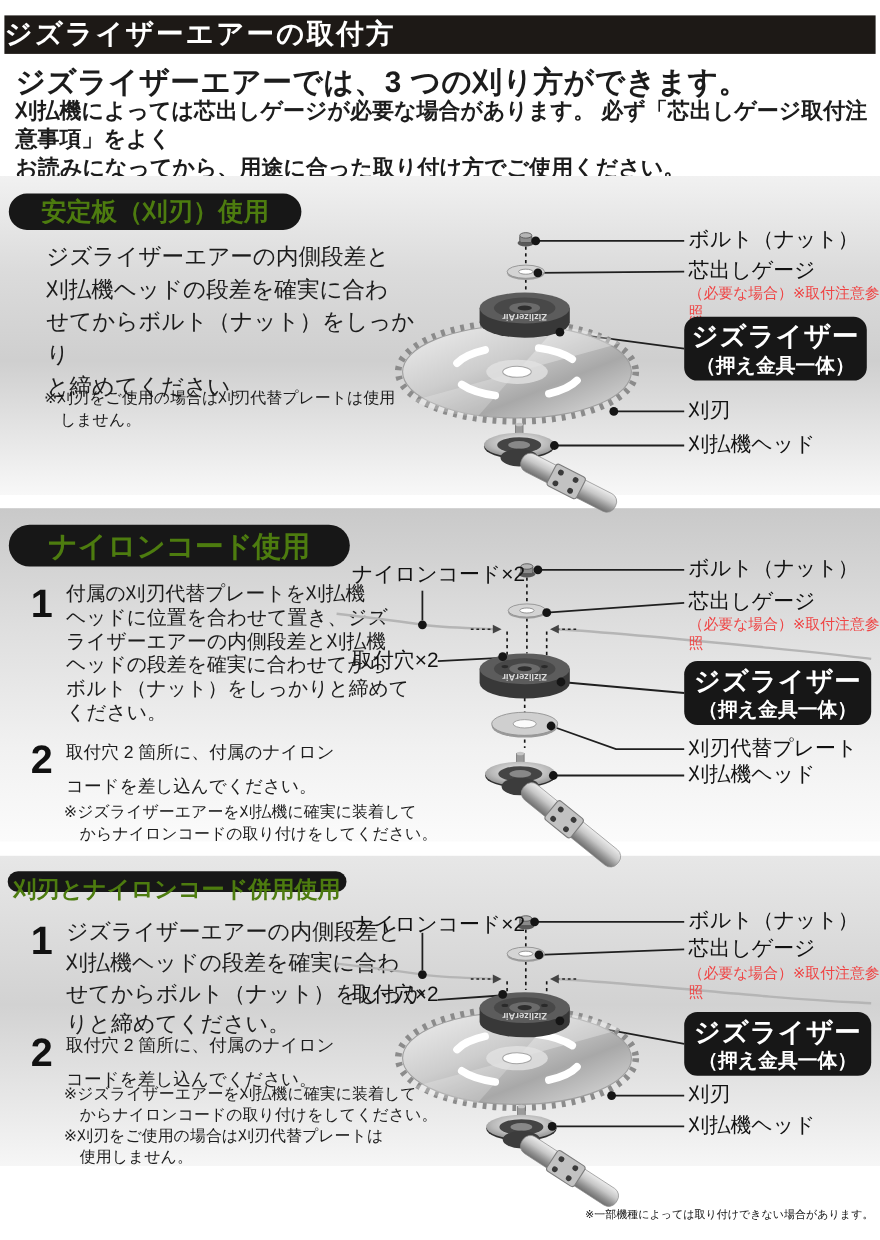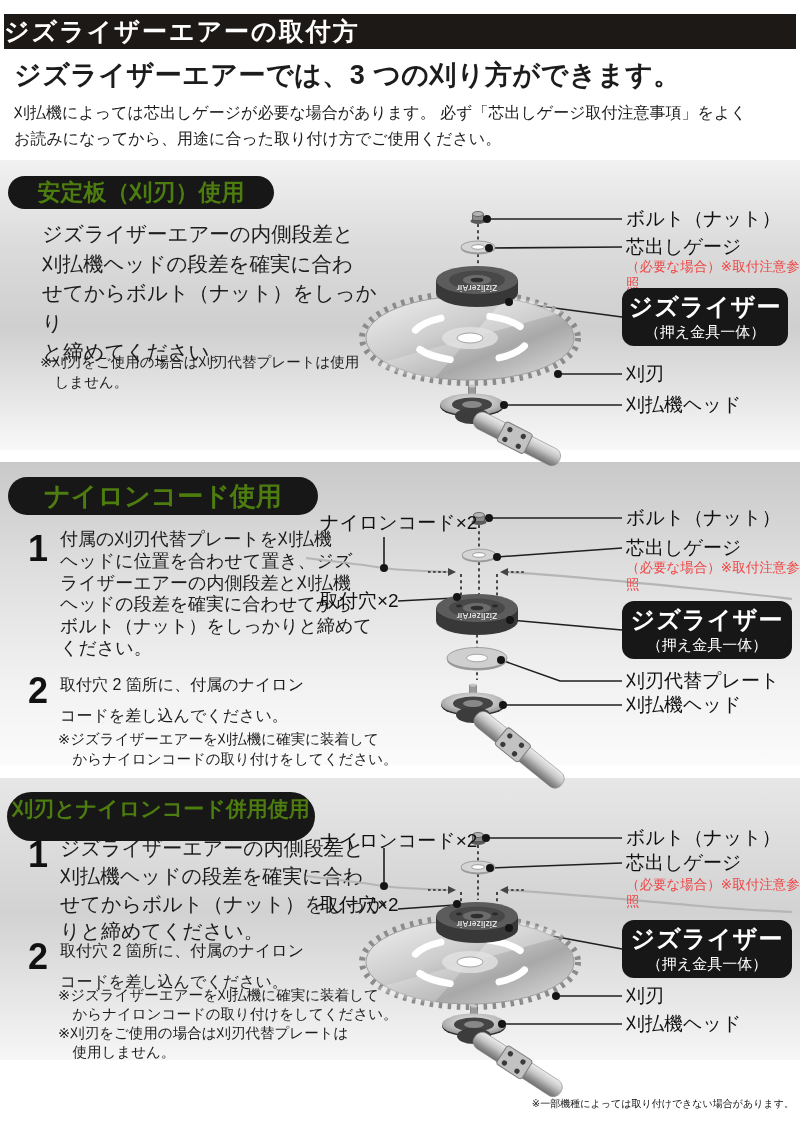--- a/index.html
+++ b/index.html
@@ -3,45 +3,45 @@
 <meta charset="utf-8">
 <style>
   html,body{margin:0;padding:0;background:#ffffff;}
   .page{position:relative;width:800px;height:1127px;background:#ffffff;overflow:hidden;
         font-family:"Liberation Sans","DejaVu Sans",sans-serif;color:#1c1c1c;}
   .abs{position:absolute;}
   
   .banner{left:4px;top:14px;width:792px;height:35px;background:#1d1916;color:#ffffff;
           font-size:25px;font-weight:bold;text-align:left;line-height:35px;letter-spacing:2px;}
   .intro-heading{left:14px;top:57px;font-size:27px;font-weight:bold;letter-spacing:.5px;}
-  .intro-body{left:14px;top:100px;font-size:16px;line-height:26px;}
+  .intro-body{left:14px;top:88px;font-size:20px;line-height:26px;font-weight:bold;}
   
   .panel{left:0;width:800px;}
   .panel1{top:160px;height:290px;background:linear-gradient(180deg,#f1f1f1 0%,#dbdbdb 30%,#cfcfcf 58%,#f8f8f8 100%);}
   .panel2{top:462px;height:303px;background:linear-gradient(180deg,#c9c9c9 0%,#dedede 35%,#f1f1f1 72%,#fbfbfb 100%);}
   .panel3{top:778px;height:282px;background:linear-gradient(180deg,#e7e7e7 0%,#d2d2d2 48%,#f6f6f6 100%);}
   
   .pill{background:#171717;color:#4d7c0f;font-weight:bold;text-align:center;border-radius:40px;}
   .pill1{left:8px;top:176px;width:266px;height:33px;font-size:23px;line-height:33px;}
   .pill2{left:8px;top:477px;width:310px;height:38px;font-size:26px;line-height:38px;}
-  .pill3{left:7px;top:792px;width:308px;height:49px;font-size:21px;line-height:33px;}
+  .pill3{left:7px;top:792px;width:308px;height:19px;font-size:21px;line-height:33px;}
   
   .body1{left:42px;top:219px;width:340px;font-size:20.5px;line-height:29.5px;}
   .note{font-size:14.5px;line-height:20px;}
   .step-num{font-size:36px;font-weight:bold;color:#111;}
   .step-text{font-size:18px;line-height:21.8px;}
   .step-text-lg{font-size:16px;line-height:31px;}
   .s3-step1{font-size:20px;line-height:27.8px;}
   [data-bind-lines]{white-space:pre-line;}
   
   .lbl{font-size:19px;line-height:22px;color:#111;}
   .lbl-sm{font-size:13.5px;line-height:17px;color:#ef4444;}
   .riser-box{background:#171717;color:#fff;border-radius:12px;text-align:center;padding-top:5px;}
   .riser-t{font-size:24px;font-weight:bold;line-height:28px;letter-spacing:1px;}
-  .riser-s{font-size:15px;font-weight:normal;line-height:22px;}
+  .riser-s{font-size:18px;font-weight:bold;line-height:22px;}
   .footer-note{right:6px;top:1097px;font-size:10px;color:#111;}
   svg{position:absolute;left:0;overflow:visible;}
   .leader{stroke:#1f1f1f;stroke-width:1.6;fill:none;}
   .dash{stroke:#161616;stroke-width:1.5;fill:none;stroke-dasharray:3 3.2;}
   .dash-sm{stroke:#222;stroke-width:1.3;fill:none;stroke-dasharray:2.5 2.6;}
   .cord{stroke:#b5b5b5;stroke-width:2.2;fill:none;}
   .dot{fill:#151515;}
 </style>
 </head>
 <body>

